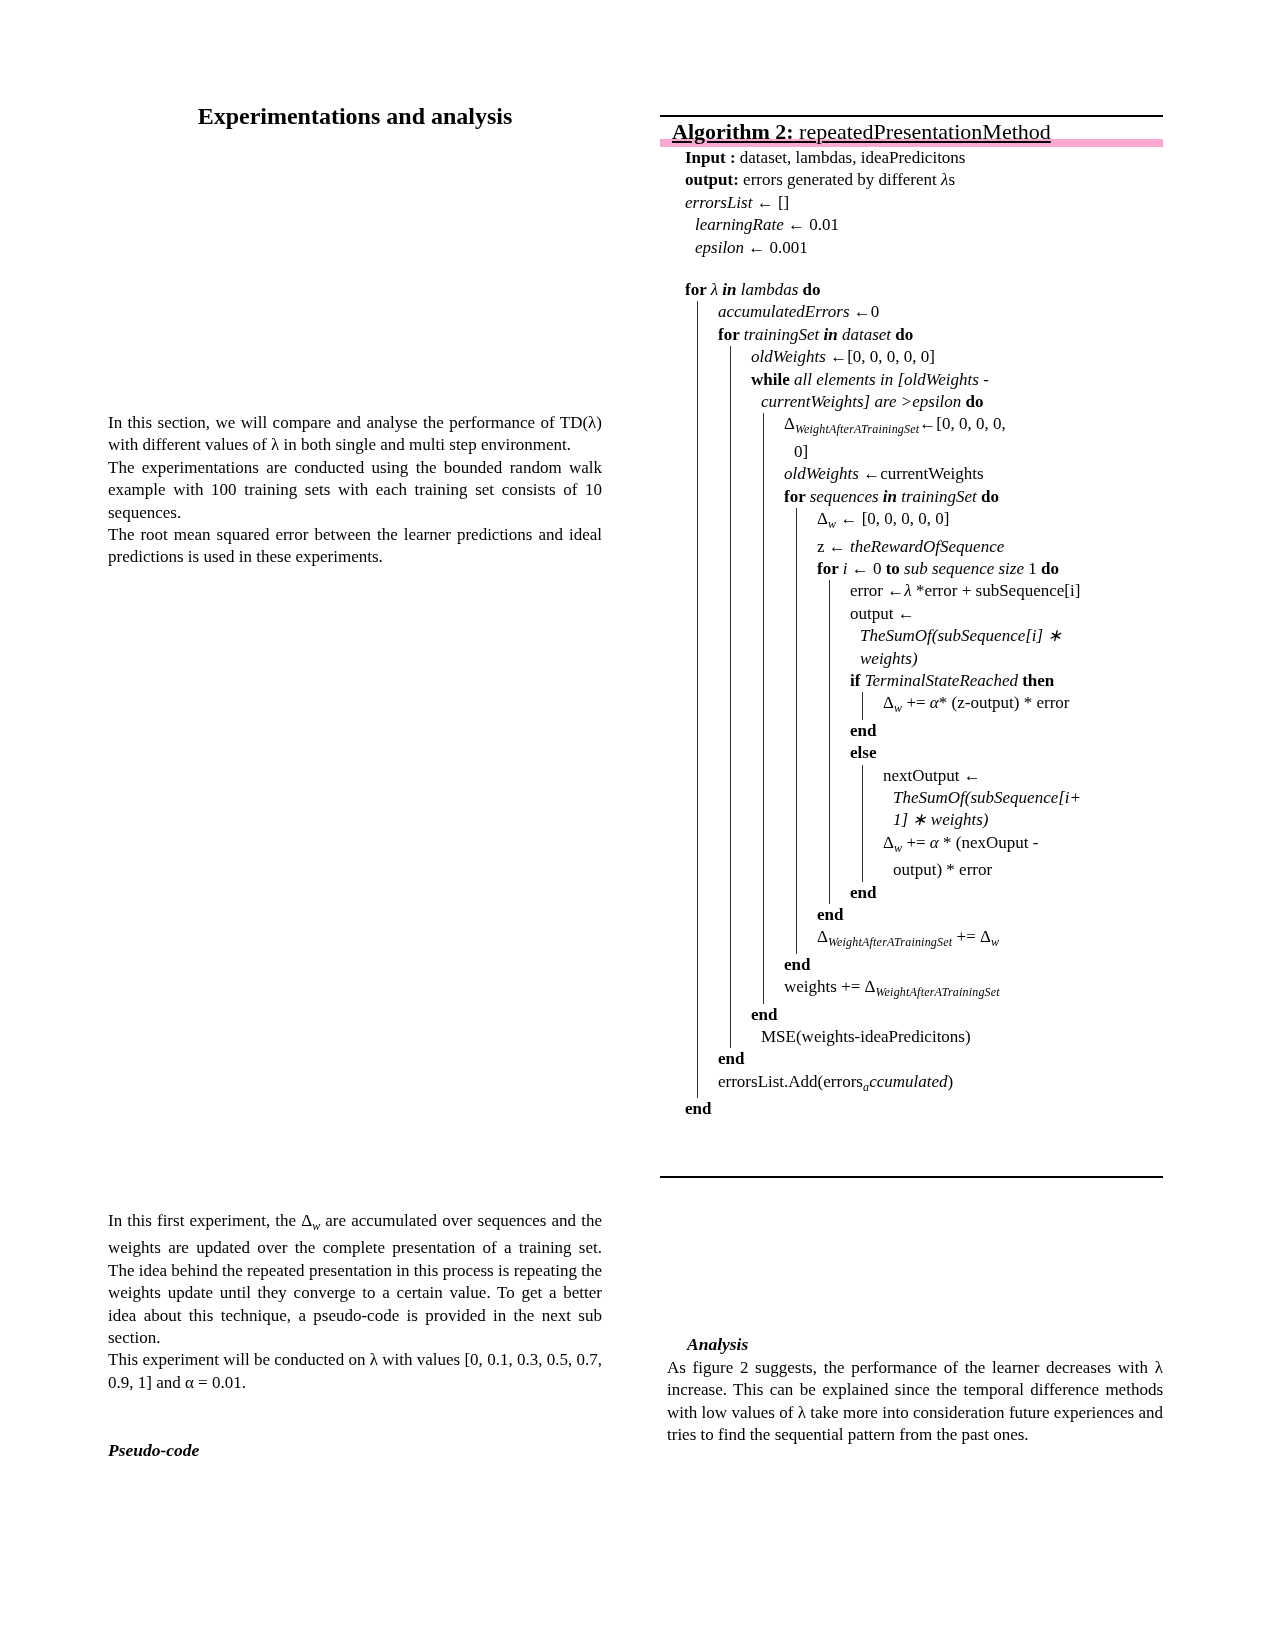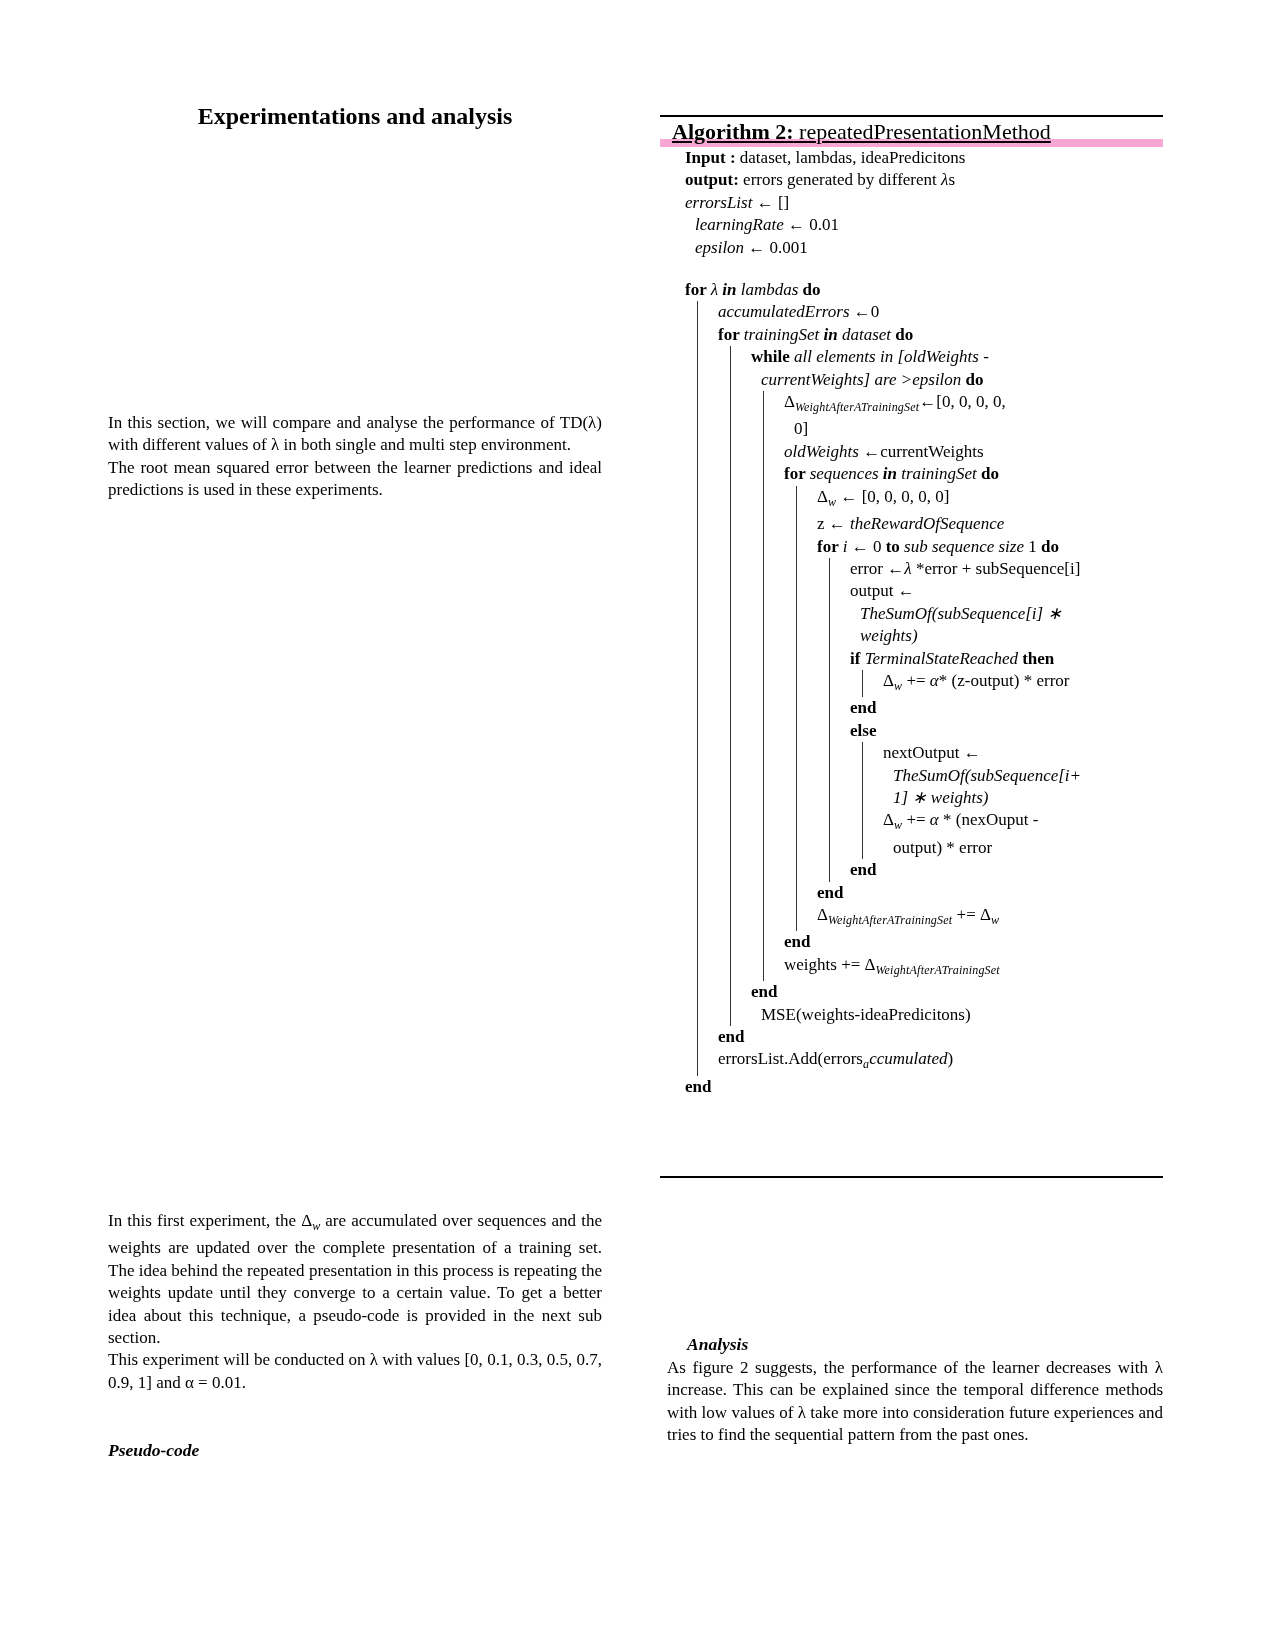--- a/index.html
+++ b/index.html
@@ -59,20 +59,21 @@
 </style>
 </head>
 <body>
 
 <div class="page">
 
   <div class="sec-title">Experimentations and analysis</div>
 
   <div class="pblock1">
     <p>In this section, we will compare and analyse the performance of TD(λ) with different values of λ in both single and multi step environment.</p>
+    <p>The experimentations are conducted using the bounded random walk example with 100 training sets with each training set consists of 10 sequences.</p>
     <p>The root mean squared error between the learner predictions and ideal predictions is used in these experiments.</p>
   </div>
 
 
   <div class="pblock2">
     <p><span>In this first experiment, the Δ</span><span class="sub-inline">w</span><span> are accumulated over sequences and the weights are updated over the complete presentation of a training set. The idea behind the repeated presentation in this process is repeating the weights update until they converge to a certain value. To get a better idea about this technique, a pseudo-code is provided in the next sub section.</span></p>
     <p>This experiment will be conducted on λ with values [0, 0.1, 0.3, 0.5, 0.7, 0.9, 1] and α = 0.01.</p>
   </div>
 
   <div class="pseudo-h">Pseudo-code</div>
@@ -82,20 +83,21 @@
     <div class="alg-body">
         <div class="alg-line" style="padding-left: 25px;"><span class="seg-b">Input : </span><span class="seg-n">dataset, lambdas, ideaPredicitons</span></div>
         <div class="alg-line" style="padding-left: 25px;"><span class="seg-b">output: </span><span class="seg-n">errors generated by different </span><span class="seg-i">λ</span><span class="seg-n">s</span></div>
         <div class="alg-line" style="padding-left: 25px;"><span class="seg-i">errorsList</span><span class="seg-n"> ← []</span></div>
         <div class="alg-line" style="padding-left: 35px;"><span class="seg-i">learningRate</span><span class="seg-n"> ← 0.01</span></div>
         <div class="alg-line" style="padding-left: 35px; font-family: Liberation Serif, serif;"><span class="seg-i">epsilon</span><span class="seg-n"> ← 0.001</span></div>
         <div class="alg-blank"></div>
         <div class="alg-line" style="padding-left: 25px;"><span class="seg-b">for </span><span class="seg-i">λ </span><span class="seg-bi">in </span><span class="seg-i">lambdas </span><span class="seg-b">do</span></div>
         <div class="alg-line" style="padding-left: 58px;"><span class="vrule" style="left: 37px;"></span><span class="seg-i">accumulatedErrors</span><span class="seg-n"> ←0</span></div>
         <div class="alg-line" style="padding-left: 58px;"><span class="vrule" style="left: 37px;"></span><span class="seg-b">for </span><span class="seg-i">trainingSet </span><span class="seg-bi">in </span><span class="seg-i">dataset </span><span class="seg-b">do</span></div>
+        <div class="alg-line" style="padding-left: 91px;"><span class="vrule" style="left: 37px;"></span><span class="vrule" style="left: 70px;"></span><span class="seg-i">oldWeights</span><span class="seg-n"> ←[0, 0, 0, 0, 0]</span></div>
         <div class="alg-line" style="padding-left: 91px;"><span class="vrule" style="left: 37px;"></span><span class="vrule" style="left: 70px;"></span><span class="seg-b">while </span><span class="seg-i">all elements in [oldWeights -</span></div>
         <div class="alg-line" style="padding-left: 101px;"><span class="vrule" style="left: 37px;"></span><span class="vrule" style="left: 70px;"></span><span class="seg-i">currentWeights] are &gt;epsilon </span><span class="seg-b">do</span></div>
         <div class="alg-line" style="padding-left: 124px;"><span class="vrule" style="left: 37px;"></span><span class="vrule" style="left: 70px;"></span><span class="vrule" style="left: 103px;"></span><span class="seg-n">Δ</span><span class="seg-sub">WeightAfterATrainingSet</span><span class="seg-n">←[0, 0, 0, 0,</span></div>
         <div class="alg-line" style="padding-left: 134px;"><span class="vrule" style="left: 37px;"></span><span class="vrule" style="left: 70px;"></span><span class="vrule" style="left: 103px;"></span><span class="seg-n">0]</span></div>
         <div class="alg-line" style="padding-left: 124px;"><span class="vrule" style="left: 37px;"></span><span class="vrule" style="left: 70px;"></span><span class="vrule" style="left: 103px;"></span><span class="seg-i">oldWeights</span><span class="seg-n"> ←currentWeights</span></div>
         <div class="alg-line" style="padding-left: 124px;"><span class="vrule" style="left: 37px;"></span><span class="vrule" style="left: 70px;"></span><span class="vrule" style="left: 103px;"></span><span class="seg-b">for </span><span class="seg-i">sequences </span><span class="seg-bi">in </span><span class="seg-i">trainingSet </span><span class="seg-b">do</span></div>
         <div class="alg-line" style="padding-left: 157px;"><span class="vrule" style="left: 37px;"></span><span class="vrule" style="left: 70px;"></span><span class="vrule" style="left: 103px;"></span><span class="vrule" style="left: 136px;"></span><span class="seg-n">Δ</span><span class="seg-sub">w</span><span class="seg-n"> ← [0, 0, 0, 0, 0]</span></div>
         <div class="alg-line" style="padding-left: 157px;"><span class="vrule" style="left: 37px;"></span><span class="vrule" style="left: 70px;"></span><span class="vrule" style="left: 103px;"></span><span class="vrule" style="left: 136px;"></span><span class="seg-n">z ← </span><span class="seg-i">theRewardOfSequence</span></div>
         <div class="alg-line" style="padding-left: 157px;"><span class="vrule" style="left: 37px;"></span><span class="vrule" style="left: 70px;"></span><span class="vrule" style="left: 103px;"></span><span class="vrule" style="left: 136px;"></span><span class="seg-b">for </span><span class="seg-i">i</span><span class="seg-n"> ← 0 </span><span class="seg-b">to </span><span class="seg-i">sub sequence size </span><span class="seg-n">1 </span><span class="seg-b">do</span></div>
         <div class="alg-line" style="padding-left: 190px;"><span class="vrule" style="left: 37px;"></span><span class="vrule" style="left: 70px;"></span><span class="vrule" style="left: 103px;"></span><span class="vrule" style="left: 136px;"></span><span class="vrule" style="left: 169px;"></span><span class="seg-n">error ←</span><span class="seg-i">λ</span><span class="seg-n"> *error + subSequence[i]</span></div>

